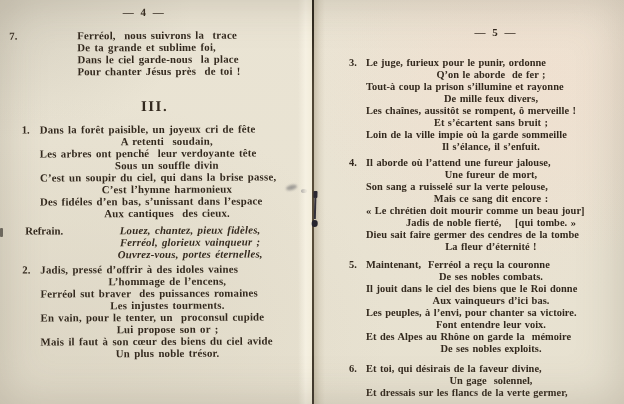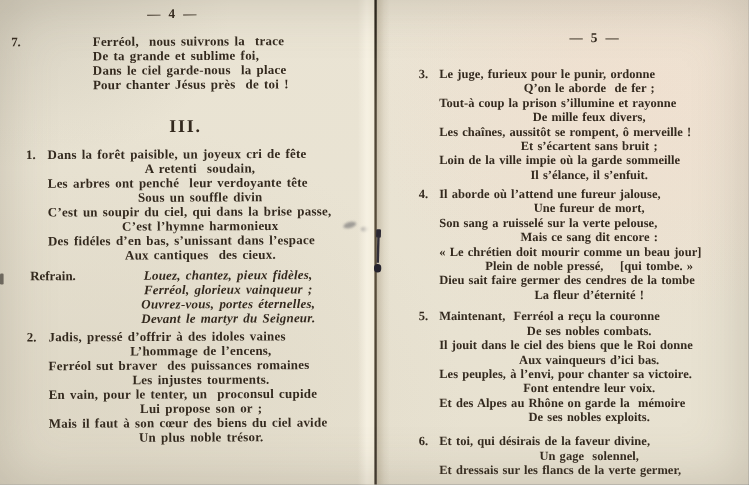--- a/index.html
+++ b/index.html
@@ -103,21 +103,20 @@
             <div class="line">Des fidéles d’en bas, s’unissant dans l’espace</div>
             <div class="line c">Aux cantiques  des cieux.</div>
           </div>
         </div>
         <div class="block refrain">
           <span class="rlabel">Refrain.</span>
           <div class="vlines">
             <div class="line it">Louez, chantez, pieux fidèles,</div>
             <div class="line it">Ferréol, glorieux vainqueur ;</div>
             <div class="line it">Ouvrez-vous, portes éternelles,</div>
-            <div class="line it">Devant le martyr du Seigneur.</div>
           </div>
         </div>
         <div class="block verse alt">
           <span class="vnum">2.</span>
           <div class="vlines">
             <div class="line">Jadis, pressé d’offrir à des idoles vaines</div>
             <div class="line c">L’hommage de l’encens,</div>
             <div class="line">Ferréol sut braver  des puissances romaines</div>
             <div class="line c">Les injustes tourments.</div>
             <div class="line">En vain, pour le tenter, un  proconsul cupide</div>
@@ -146,21 +145,21 @@
           </div>
         </div>
         <div class="block verse alt">
           <span class="vnum">4.</span>
           <div class="vlines">
             <div class="line">Il aborde où l’attend une fureur jalouse,</div>
             <div class="line c">Une fureur de mort,</div>
             <div class="line">Son sang a ruisselé sur la verte pelouse,</div>
             <div class="line c">Mais ce sang dit encore :</div>
             <div class="line">« Le chrétien doit mourir comme un beau jour]</div>
-            <div class="line c">Plein de noble pressé,    [qui tombe. »</div>
+            <div class="line c">Jadis de noble fierté,    [qui tombe. »</div>
             <div class="line">Dieu sait faire germer des cendres de la tombe</div>
             <div class="line c">La fleur d’éternité !</div>
           </div>
         </div>
         <div class="block verse alt">
           <span class="vnum">5.</span>
           <div class="vlines">
             <div class="line">Maintenant,  Ferréol a reçu la couronne</div>
             <div class="line c">De ses nobles combats.</div>
             <div class="line">Il jouit dans le ciel des biens que le Roi donne</div>

